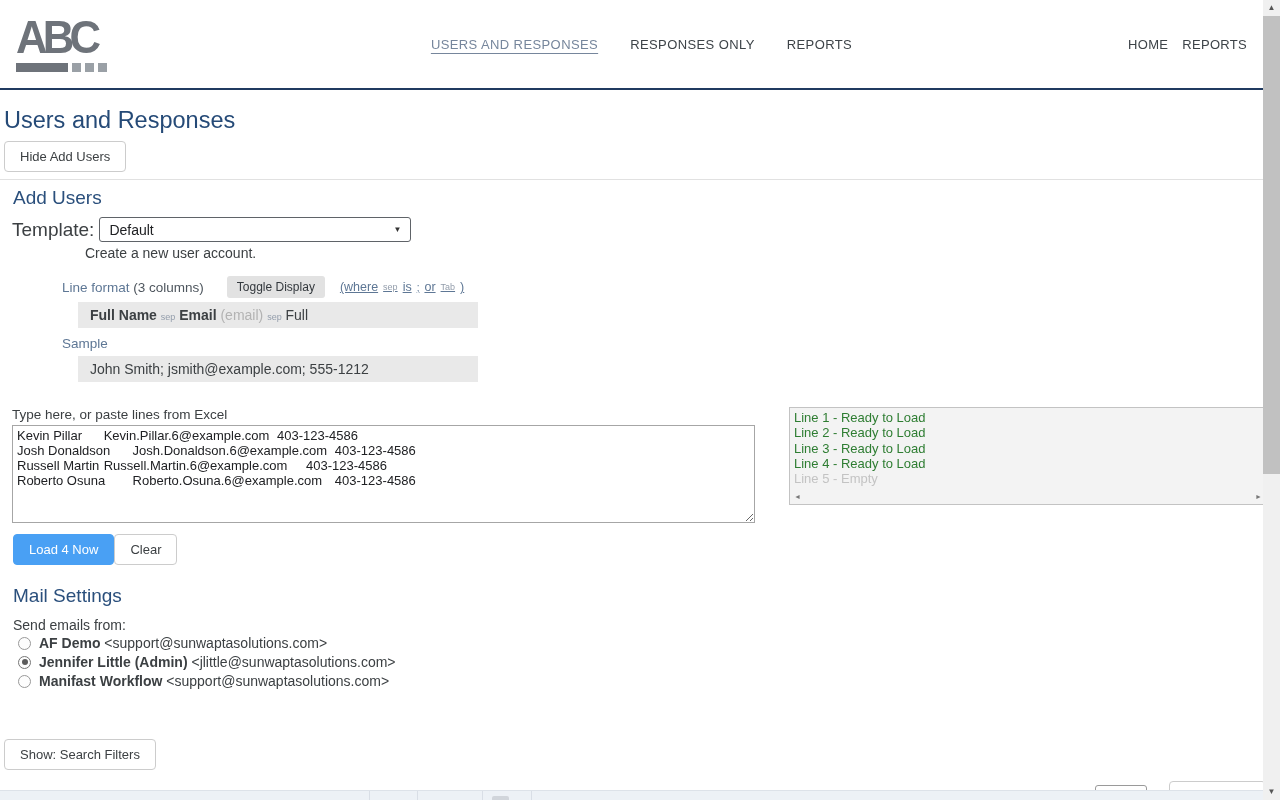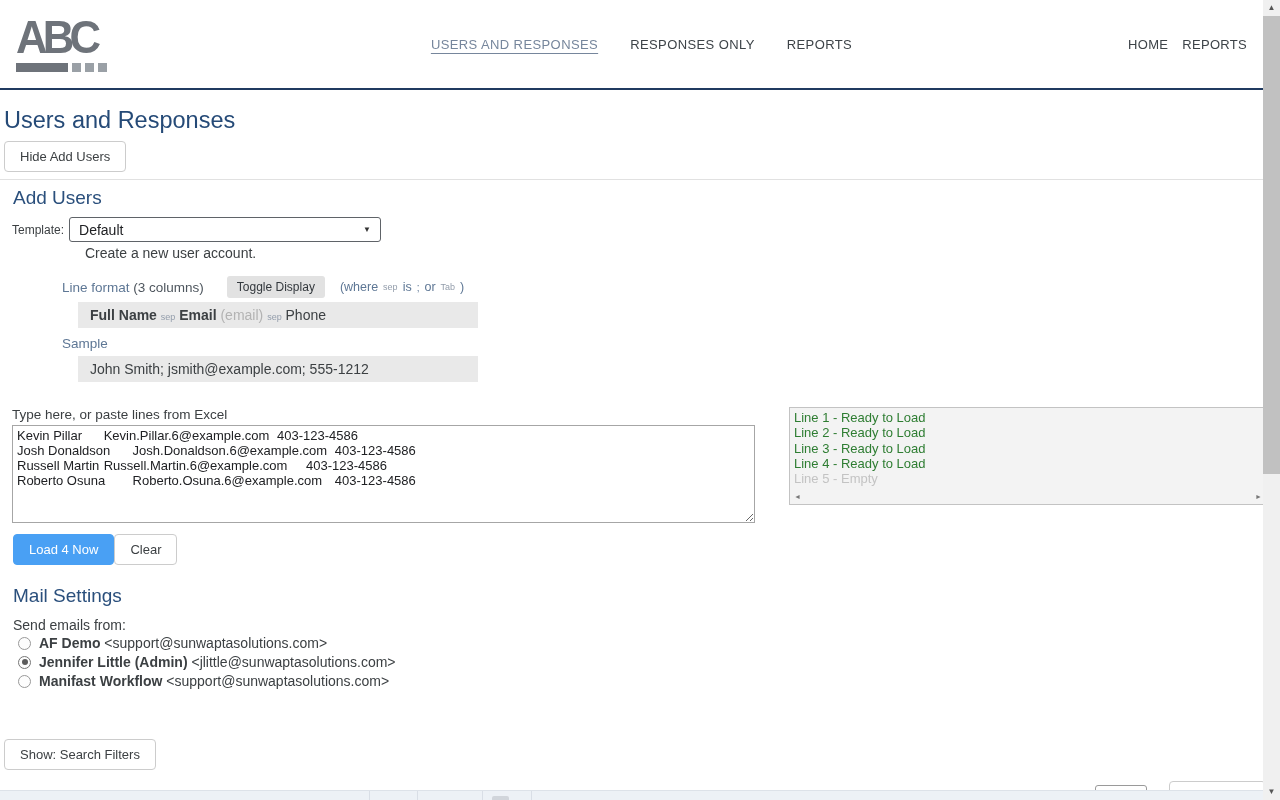--- a/index.html
+++ b/index.html
@@ -26,28 +26,28 @@
   .btn.primary { background:#49a0f4; border-color:#49a0f4; color:#fff; }
   hr.divider { border:none; border-top:1px solid #e1e1e1; margin-top:7px; }
   .blue { color:#5e7795; }
   .select { display:inline-flex; align-items:center; justify-content:space-between; background:#fff; border:1px solid #5f6368; border-radius:3px; cursor:pointer; }
   .caret { font-size:8px; color:#333; }
 
   
   .hide-btn { margin:7px 0 0 4px; }
   h2.add-users { margin:7px 0 0 13px; }
   .template-row { display:flex; align-items:center; margin:8px 0 0 12px; }
-  .template-row label { font-size:12px; color:#3c4043; }
+  .template-row label { font-size:19px; color:#3c4043; }
   .template-select { width:312px; height:25px; margin-left:5px; padding:0 9px; font-size:14px; color:#202124; }
   .template-desc { margin:3px 0 0 85px; font-size:14px; color:#3c4043; }
   .lineformat-row { display:flex; align-items:center; margin:15px 0 0 62px; }
   .lf-label { font-size:13.5px; }
   .lf-cols { color:#4e565e; }
   .toggle-btn { margin-left:23px; font-size:12px; color:#33383d; background:#e2e2e2; border:none; border-radius:3px; padding:4px 10px; cursor:pointer; font-family:inherit; }
-  .where-clause { margin-left:15px; font-size:12.5px; color:#5e7795; display:inline-flex; align-items:center; gap:5px; }
+  .where-clause { margin-left:15px; font-size:12.5px; color:#5e7795; display:inline-flex; align-items:center; gap:5px;text-decoration:underline; }
   .tag { font-size:9px; color:#939dab; }
   .semi { font-size:10px; }
   .gray-box { width:400px; background:#e9e9e9; padding:5px 12px; font-size:14px; color:#3c4043; }
   .format-box { margin:4px 0 0 78px; }
   .format-box b { font-weight:700; }
   .format-box .hint { color:#b3b3b3; }
   .sample-label { margin:8px 0 0 62px; font-size:13.5px; }
   .sample-box { margin:5px 0 0 78px; }
 
   .paste-row { display:flex; gap:2px; margin:25px 0 0 12px; }
@@ -160,21 +160,21 @@
           <span>)</span>
         </span>
       </div>
 
       <div class="gray-box format-box">
         <b>Full Name</b>
         <span class="tag">sep</span>
         <b>Email</b>
         <span class="hint">(email)</span>
         <span class="tag">sep</span>
-        <span>Phone</span>
+        <span>Full</span>
       </div>
 
       <div class="sample-label blue">Sample</div>
       <div class="gray-box sample-box">John Smith; jsmith@example.com; 555-1212</div>
 
       <div class="paste-row">
         <div class="paste-col">
           <div class="col-label">Type here, or paste lines from Excel</div>
           <textarea class="paste-input" spellcheck="false" style="">Kevin Pillar	Kevin.Pillar.6@example.com	403-123-4586
 Josh Donaldson	Josh.Donaldson.6@example.com	403-123-4586

